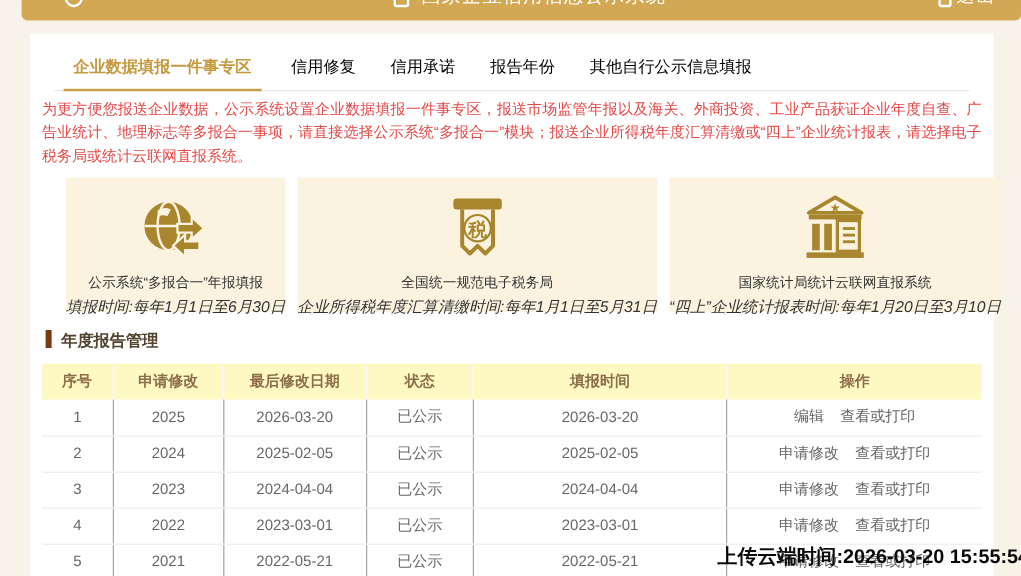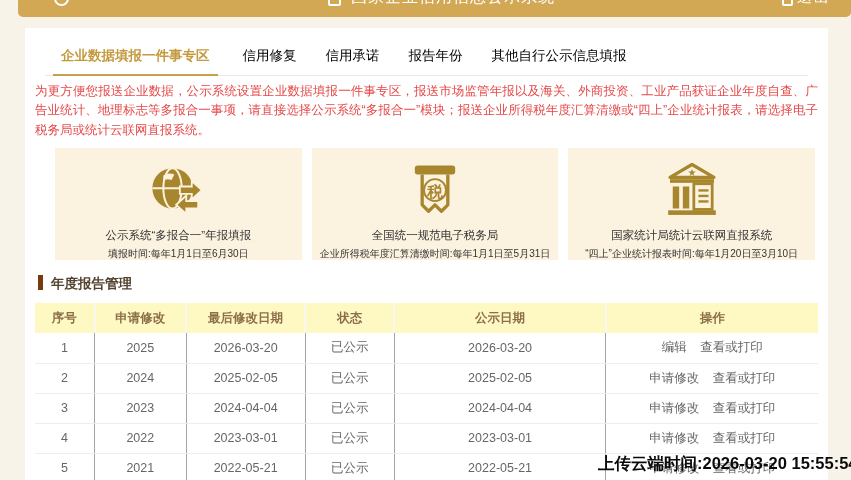--- a/index.html
+++ b/index.html
@@ -50,21 +50,21 @@
     color: #e74848; text-align: justify;
   }
   
   .cards { display: flex; gap: 10px; margin: 8px 13px 0 30px; }
   .promo {
     flex: 1; height: 112px; background: #fbf2df; text-align: center;
     padding-top: 8px; cursor: pointer;
   }
   .promo .icon-wrap { height: 72px; display: flex; align-items: center; justify-content: center; }
   .promo .l1 { font-size: 11.5px; color: #333; white-space: nowrap; }
-  .promo .l2 { font-size: 10px; color: #333; white-space: nowrap; margin-top: 4px; }
+  .promo .l2 { font-size: 13px; color: #333; white-space: nowrap; margin-top: 4px; font-style: italic; }
   
   .section-title { display: flex; margin: 15px 0 0 13px; }
   .section-title .bar { width: 5px; height: 15px; background: #7a3a10; margin-right: 8px; }
   .section-title .txt { font-size: 13.5px; font-weight: bold; color: #52422e; }
   
   .table-wrap { margin: 10px 10px 0 10px; }
   table { width: 100%; border-collapse: collapse; table-layout: fixed; }
   th {
     background: #fef9c3; color: #8d6e4b; font-weight: bold; font-size: 12.5px;
     height: 30px; border-left: 2px solid #faf7f1;
@@ -173,21 +173,21 @@
         <col style="width:11.4%">
           <col style="width:27%">
           <col style="width:27.1%">
       </colgroup>
       <thead>
         <tr>
           <th>序号</th>
           <th>申请修改</th>
           <th>最后修改日期</th>
           <th>状态</th>
-          <th>公示日期</th>
+          <th>填报时间</th>
           <th>操作</th>
         </tr>
       </thead>
       <tbody>
         <tr>
           <td>1</td>
           <td>2025</td>
           <td>2026-03-20</td>
           <td>已公示</td>
           <td>2026-03-20</td>

